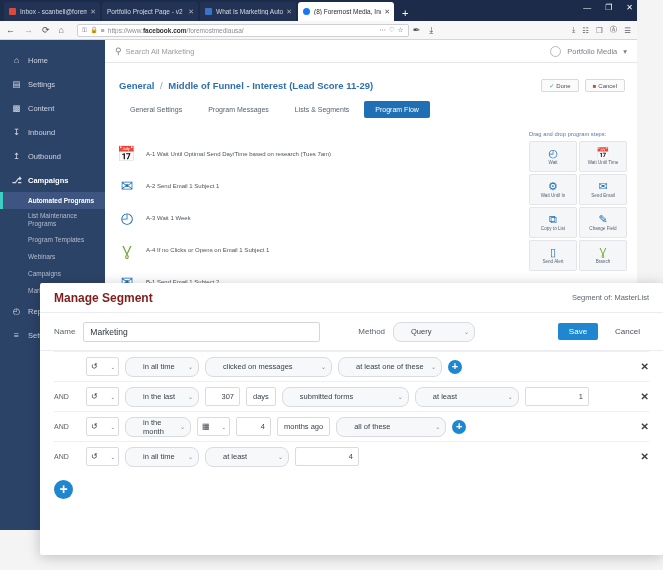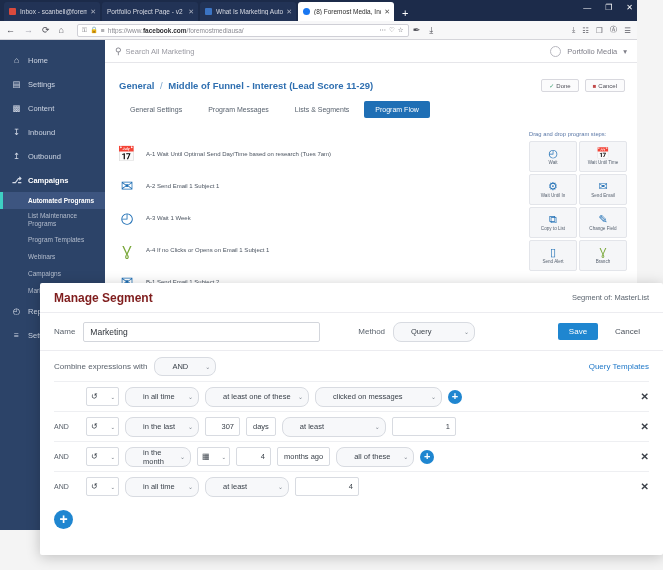--- a/index.html
+++ b/index.html
@@ -497,67 +497,62 @@
       <span class="lbl">Method</span>
       <div class="sel method-sel">
         <span>Query</span>
         <span class="caret">⌄</span>
       </div>
       <span style="flex:1 1 auto"></span>
       <div class="btn-save">Save</div>
       <div class="btn-cancel">Cancel</div>
     </div>
 
-    <div class="combine-row">
-      <span class="lbl">Combine expressions with</span>
-      <div class="sel combine-sel">
-        <span>AND</span>
-        <span class="caret">⌄</span>
-      </div>
-      <span class="spacer"></span>
-      <span class="qtlink">Query Templates</span>
-    </div>
 
     <div class="qbody">
 
       <div class="qrow">
         <span class="andlbl"></span>
         <div class="icon-sel">
           <span class="gi">↺</span>
           <span class="caret">⌄</span>
         </div>
         <div class="sel time">
           <span>in all time</span>
           <span class="caret">⌄</span>
         </div>
+        <div class="sel cond">
+          <span>clicked on messages</span>
+          <span class="caret">⌄</span>
+        </div>
         <div class="sel qual">
           <span>at least one of these</span>
-          <span class="caret">⌄</span>
-        </div>
-        <div class="sel cond">
-          <span>clicked on messages</span>
           <span class="caret">⌄</span>
         </div>
         <div class="plus-btn">+</div>
         <span class="spacer"></span>
         <span class="x-btn">✕</span>
       </div>
 
       <div class="qrow">
         <span class="andlbl">AND</span>
         <div class="icon-sel">
           <span class="gi">↺</span>
           <span class="caret">⌄</span>
         </div>
         <div class="sel time">
           <span>in the last</span>
           <span class="caret">⌄</span>
         </div>
         <div class="num-box">307</div>
         <div class="unit-box">days</div>
+        <div class="sel cond">
+          <span>submitted forms</span>
+          <span class="caret">⌄</span>
+        </div>
         <div class="sel qual">
           <span>at least</span>
           <span class="caret">⌄</span>
         </div>
         <div class="num-box" style="width:64px">1</div>
         <span class="spacer"></span>
         <span class="x-btn">✕</span>
       </div>
 
       <div class="qrow">
@@ -569,21 +564,21 @@
         <div class="sel time" style="width:66px">
           <span>in the month</span>
           <span class="caret">⌄</span>
         </div>
         <div class="icon-sel">
           <span class="gi">▦</span>
           <span class="caret">⌄</span>
         </div>
         <div class="num-box">4</div>
         <div class="unit-box">months ago</div>
-        <div class="sel qual" style="width:78px">
+        <div class="sel qual" style="width:110px">
           <span>all of these</span>
           <span class="caret">⌄</span>
         </div>
         <div class="plus-btn">+</div>
         <span class="spacer"></span>
         <span class="x-btn">✕</span>
       </div>
 
       <div class="qrow">
         <span class="andlbl">AND</span>

